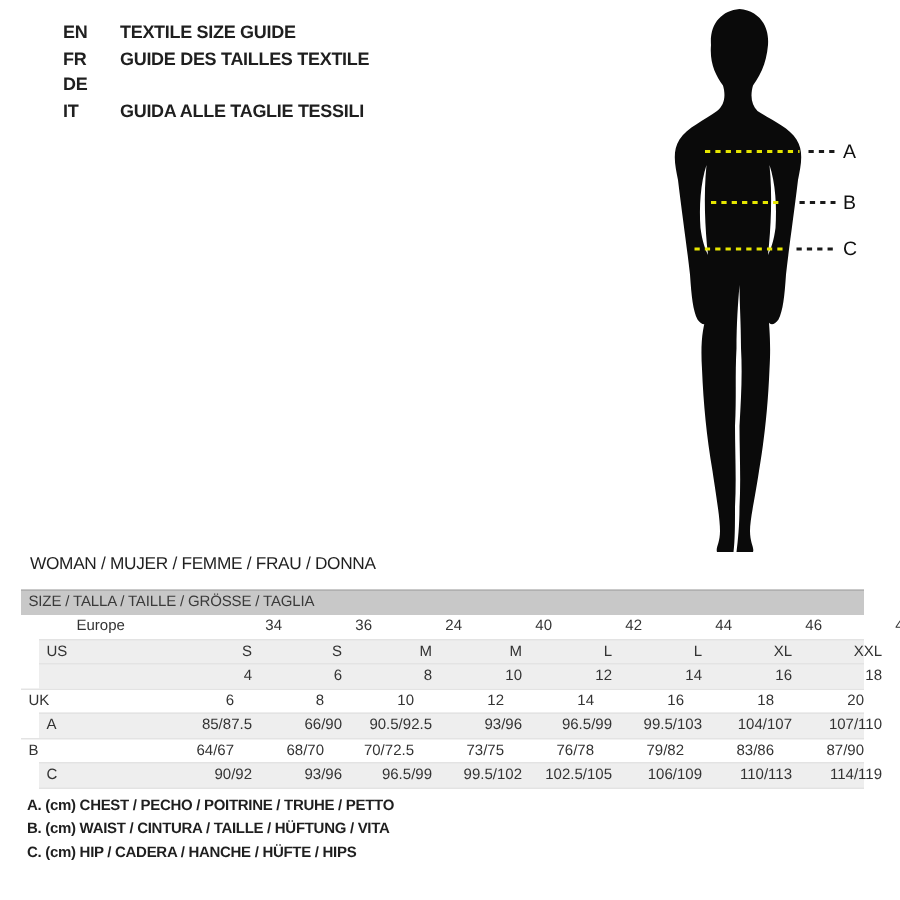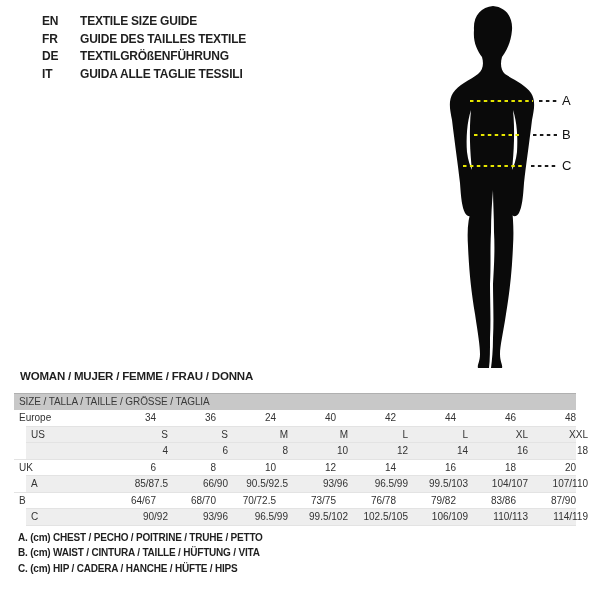--- a/index.html
+++ b/index.html
@@ -17,37 +17,37 @@
   .lang-row{display:flex;}
   .lang-code{width:38px;flex:0 0 38px;padding-left:22px;}
   
   .figure-wrap{position:absolute;left:400px;top:0;width:200px;height:380px;}
   .figure-wrap svg{position:absolute;left:0;top:0;}
   .mlabel{position:absolute;left:162px;font-size:13px;color:#111;line-height:14px;}
   .m-a{top:94px;} .m-b{top:128px;} .m-c{top:159px;}
   
   .section-title{
     position:absolute;left:20px;top:370px;
-    font-weight:bold;font-size:11.5px;letter-spacing:-0.2px;
+    font-weight:normal;font-size:11.5px;letter-spacing:-0.2px;
   }
   
   .size-table{
     position:absolute;left:14px;top:393px;width:562px;
     font-size:10px;color:#333;
   }
   .thead{
     height:16px;line-height:16px;background:var(--header-bg,#c8c8c8);
     border-top:1px solid #b0b0b0;padding-left:5px;color:#3a3a3a;
     letter-spacing:-0.1px;
   }
   .trow{
     display:grid;grid-template-columns:82px repeat(8,60px);
     height:15.5px;line-height:15.5px;border-top:1px solid #e3e3e3;
   }
-  .trow:first-child{border-top:none;}
+  .trow:first-child{border-top:none;margin-left:32px;}
   .trow.shaded{background:var(--band-bg,#eeeeee);margin-left:12px;}
   .trow:last-child{border-bottom:1px solid #e3e3e3;}
   .tlabel{padding-left:5px;text-align:left;}
   .tcell{text-align:right;}
   
   .legend{
     position:absolute;left:18px;top:530px;
     font-weight:bold;font-size:10px;line-height:15.4px;letter-spacing:-0.2px;
   }
 </style>
@@ -58,21 +58,20 @@
     <div class="lang-row">
       <span class="lang-code">EN</span>
       <span class="lang-label">TEXTILE SIZE GUIDE</span>
     </div>
     <div class="lang-row">
       <span class="lang-code">FR</span>
       <span class="lang-label">GUIDE DES TAILLES TEXTILE</span>
     </div>
     <div class="lang-row">
       <span class="lang-code">DE</span>
-      <span class="lang-label">TEXTILGRÖßENFÜHRUNG</span>
     </div>
     <div class="lang-row">
       <span class="lang-code">IT</span>
       <span class="lang-label">GUIDA ALLE TAGLIE TESSILI</span>
     </div>
   </div>
 
 <div class="figure-wrap">
   <svg viewBox="400 0 200 380" width="200" height="380" aria-hidden="true">
     <path fill="var(--sil,#0a0a0a)" d="

